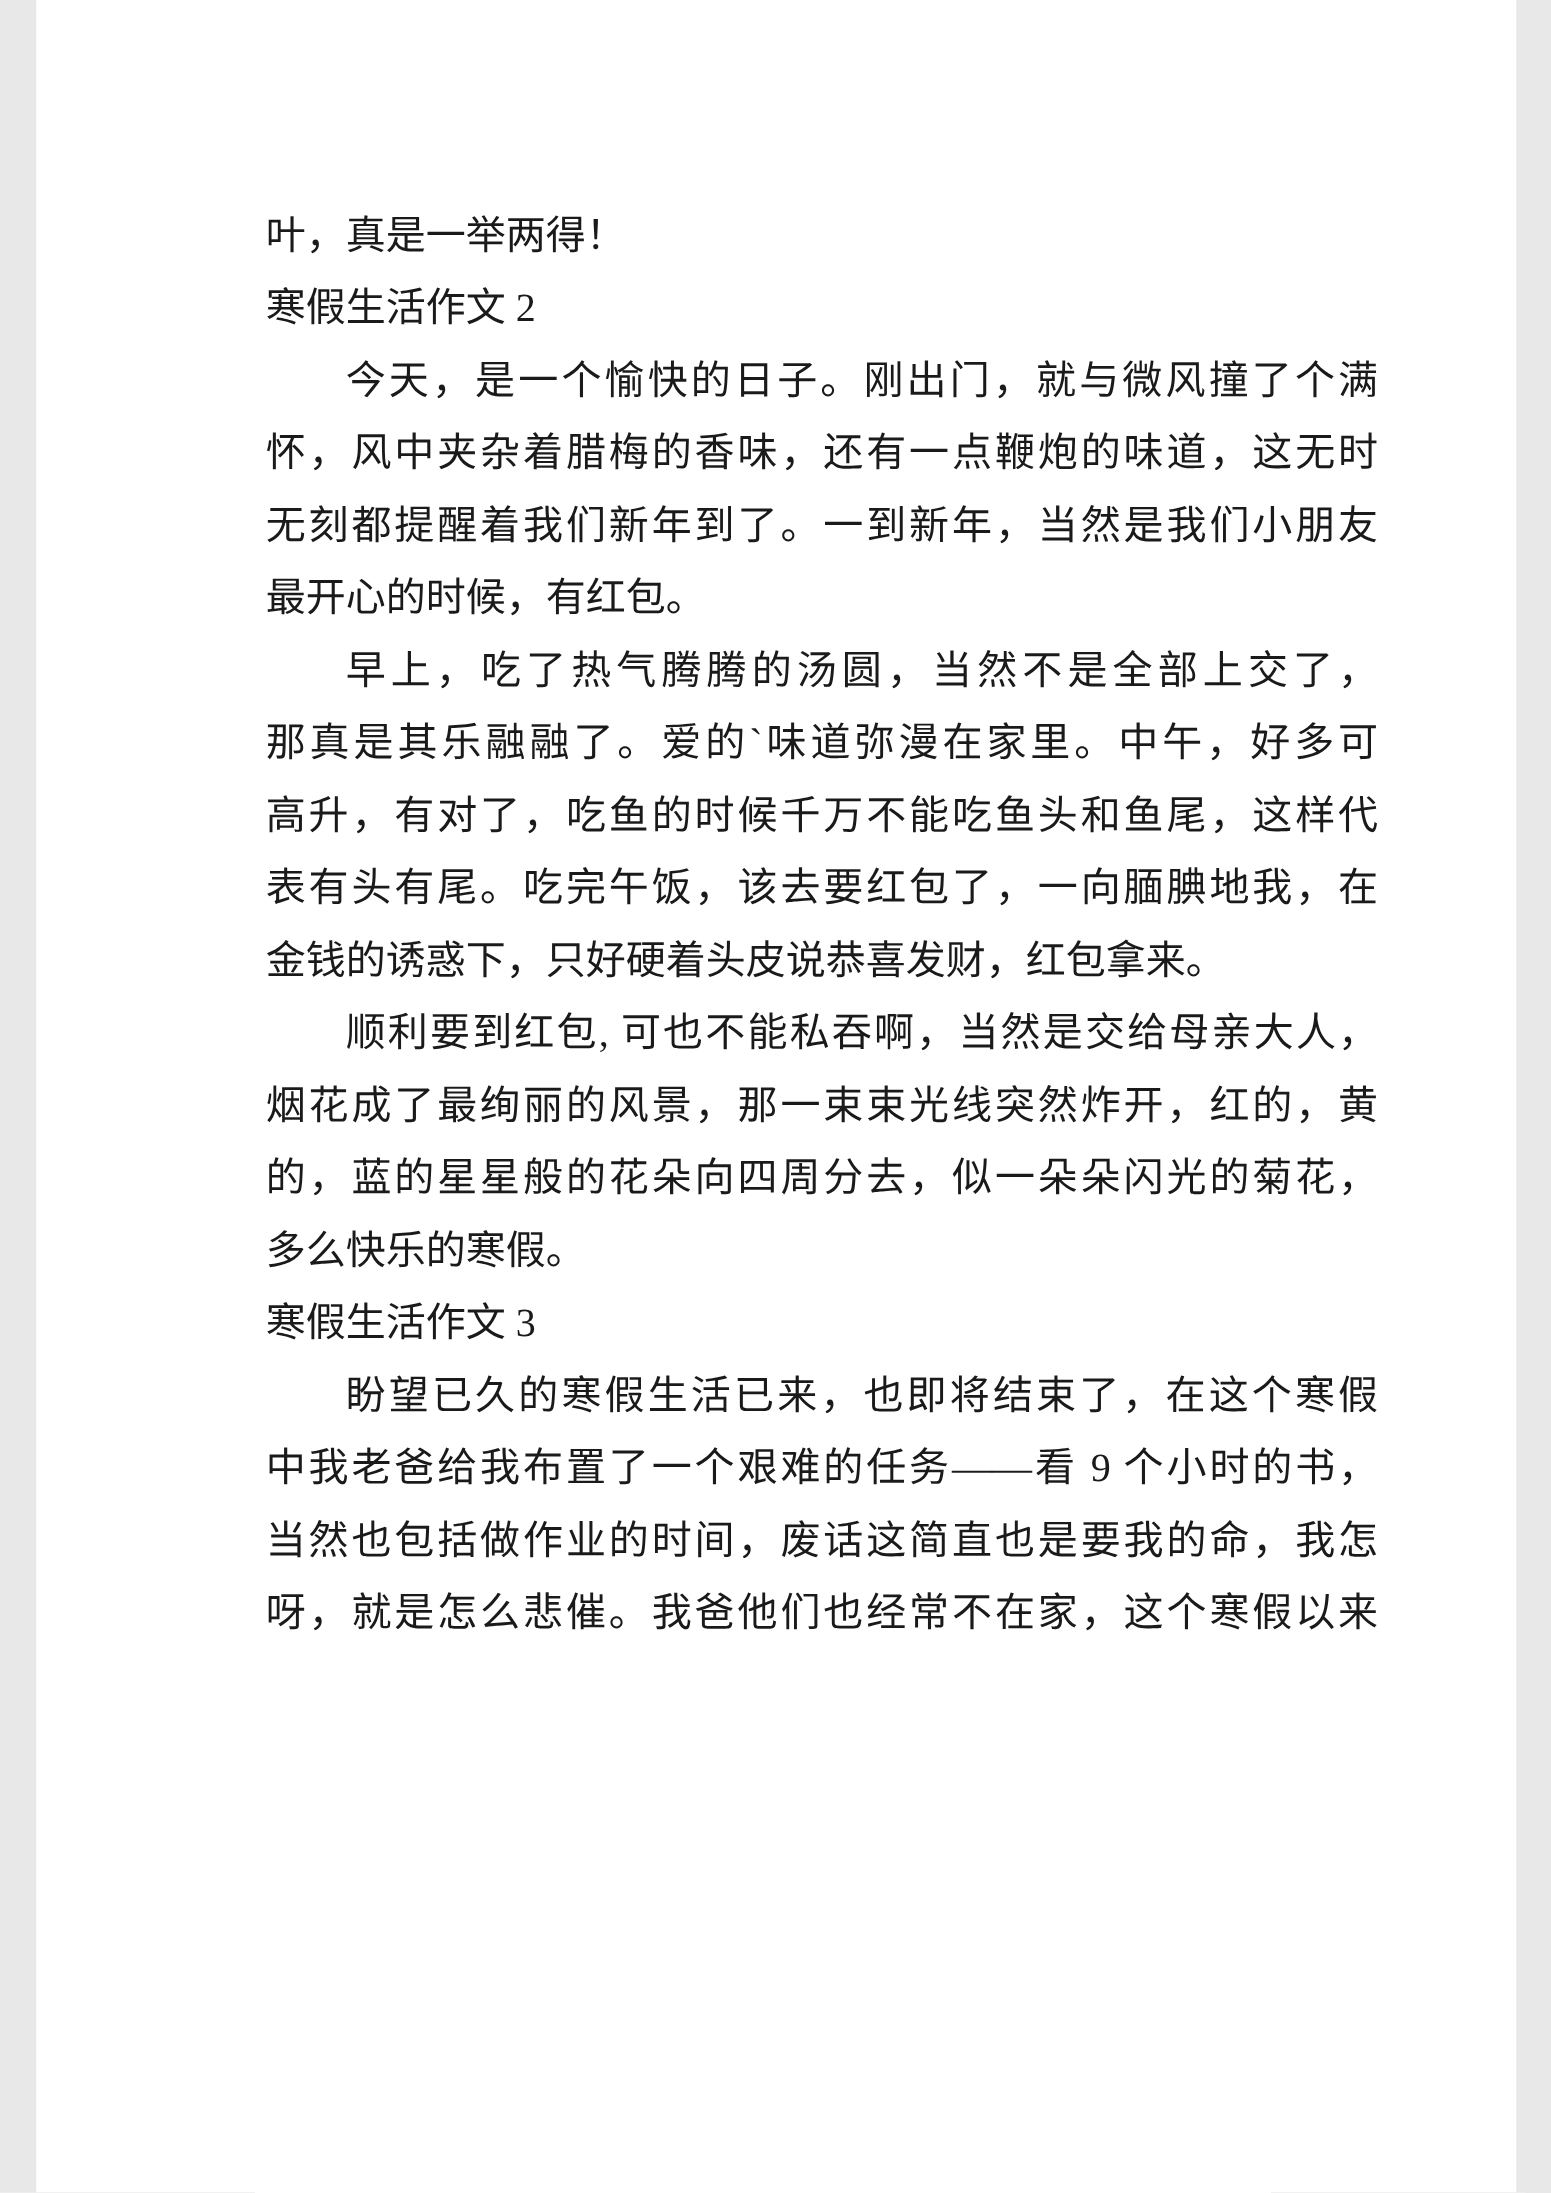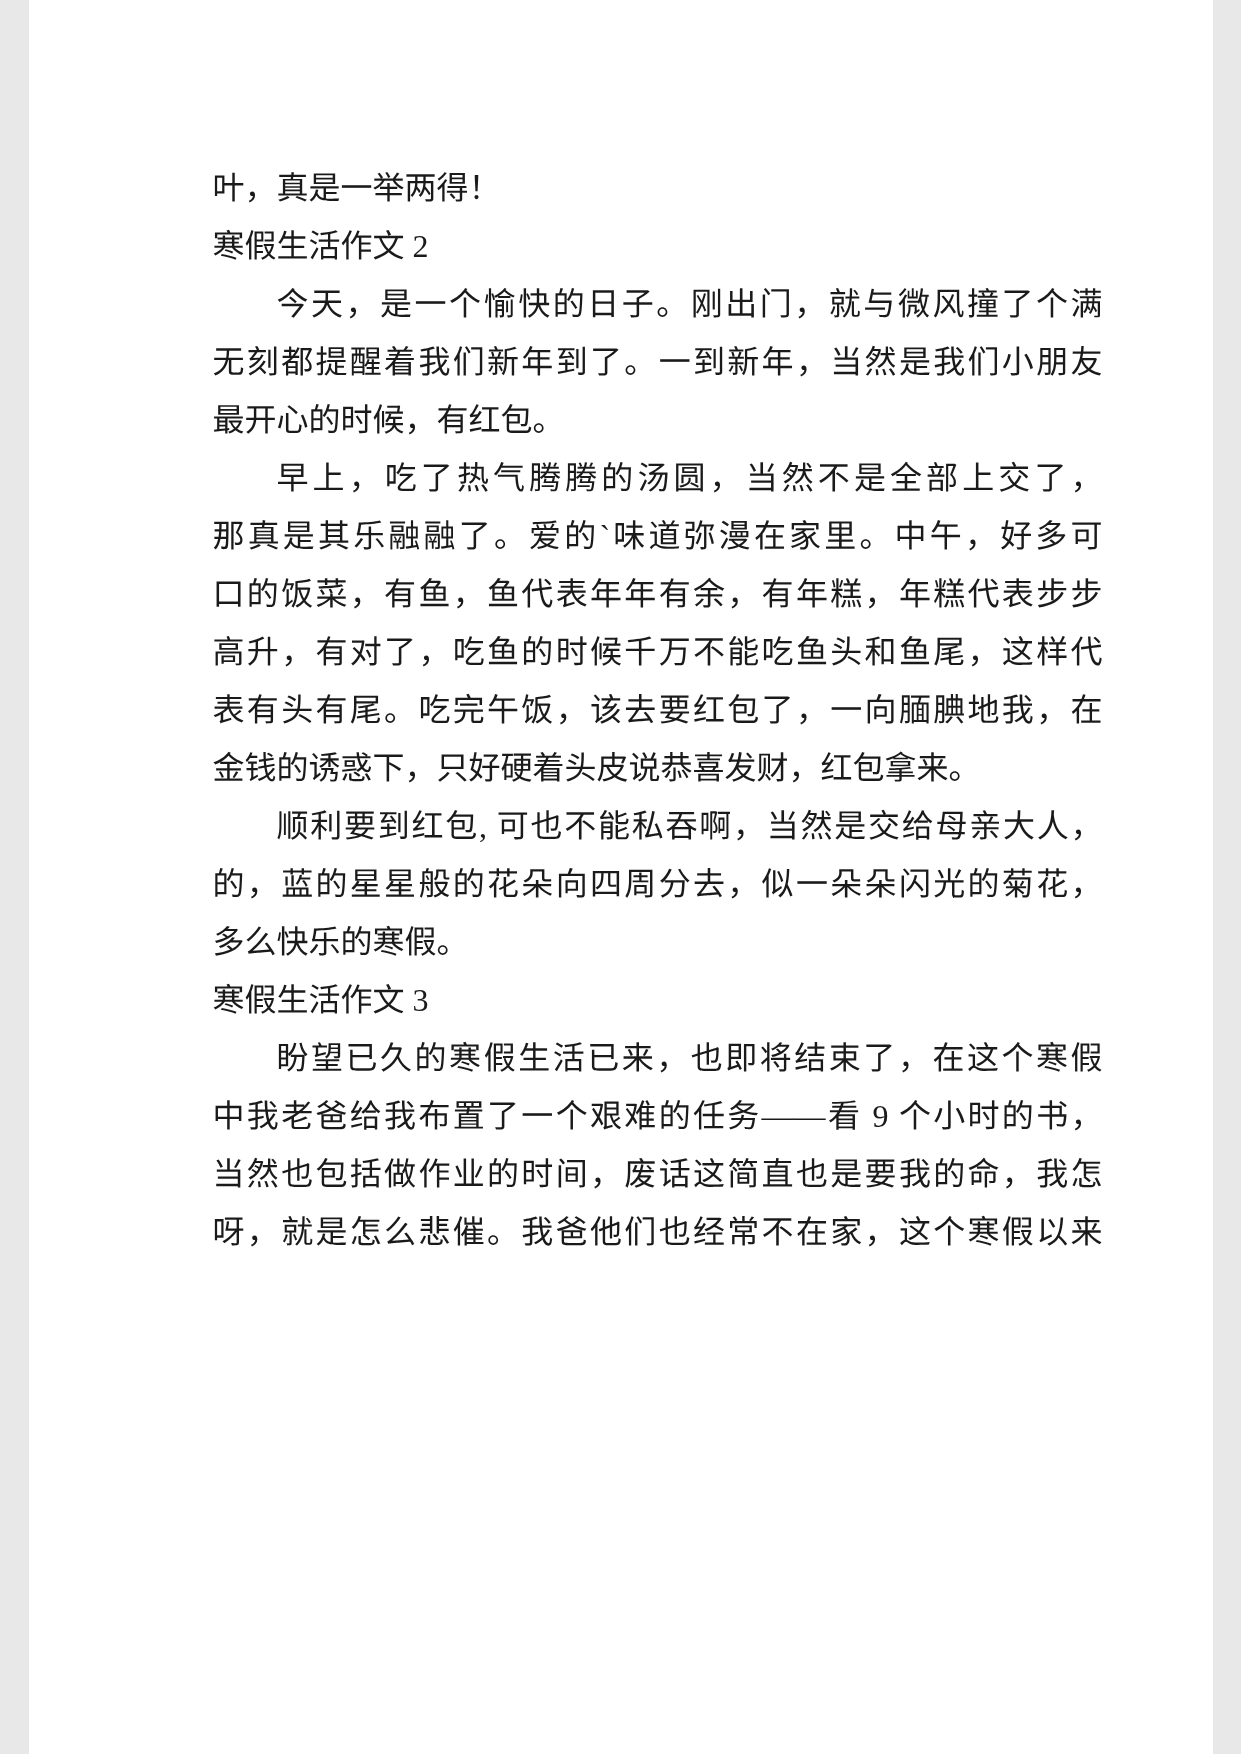--- a/index.html
+++ b/index.html
@@ -46,29 +46,30 @@
   }
 </style>
 </head>
 <body>
 
 <div class="page">
   <div class="textblock">
     <div class="line">叶，真是一举两得！</div>
     <div class="line">寒假生活作文 2</div>
     <div class="line just indent">今天，是一个愉快的日子。刚出门，就与微风撞了个满</div>
+    <div class="line just">怀，风中夹杂着腊梅的香味，还有一点鞭炮的味道，这无时</div>
     <div class="line just">无刻都提醒着我们新年到了。一到新年，当然是我们小朋友</div>
     <div class="line">最开心的时候，有红包。</div>
     <div class="line just indent">早上，吃了热气腾腾的汤圆，当然不是全部上交了，</div>
     <div class="line just">那真是其乐融融了。爱的`味道弥漫在家里。中午，好多可</div>
-    <div class="line just">口的饭菜，有鱼，鱼代表年年有余，有年糕，年糕代表步步</div>
     <div class="line just">高升，有对了，吃鱼的时候千万不能吃鱼头和鱼尾，这样代</div>
     <div class="line just">表有头有尾。吃完午饭，该去要红包了，一向腼腆地我，在</div>
     <div class="line">金钱的诱惑下，只好硬着头皮说恭喜发财，红包拿来。</div>
     <div class="line just indent">顺利要到红包, 可也不能私吞啊，当然是交给母亲大人，</div>
+    <div class="line just">烟花成了最绚丽的风景，那一束束光线突然炸开，红的，黄</div>
     <div class="line just">的，蓝的星星般的花朵向四周分去，似一朵朵闪光的菊花，</div>
     <div class="line">多么快乐的寒假。</div>
     <div class="line">寒假生活作文 3</div>
     <div class="line just indent">盼望已久的寒假生活已来，也即将结束了，在这个寒假</div>
     <div class="line just">中我老爸给我布置了一个艰难的任务——看 9 个小时的书，</div>
     <div class="line just">当然也包括做作业的时间，废话这简直也是要我的命，我怎</div>
     <div class="line just">呀，就是怎么悲催。我爸他们也经常不在家，这个寒假以来</div>
   </div>
 </div>
 

